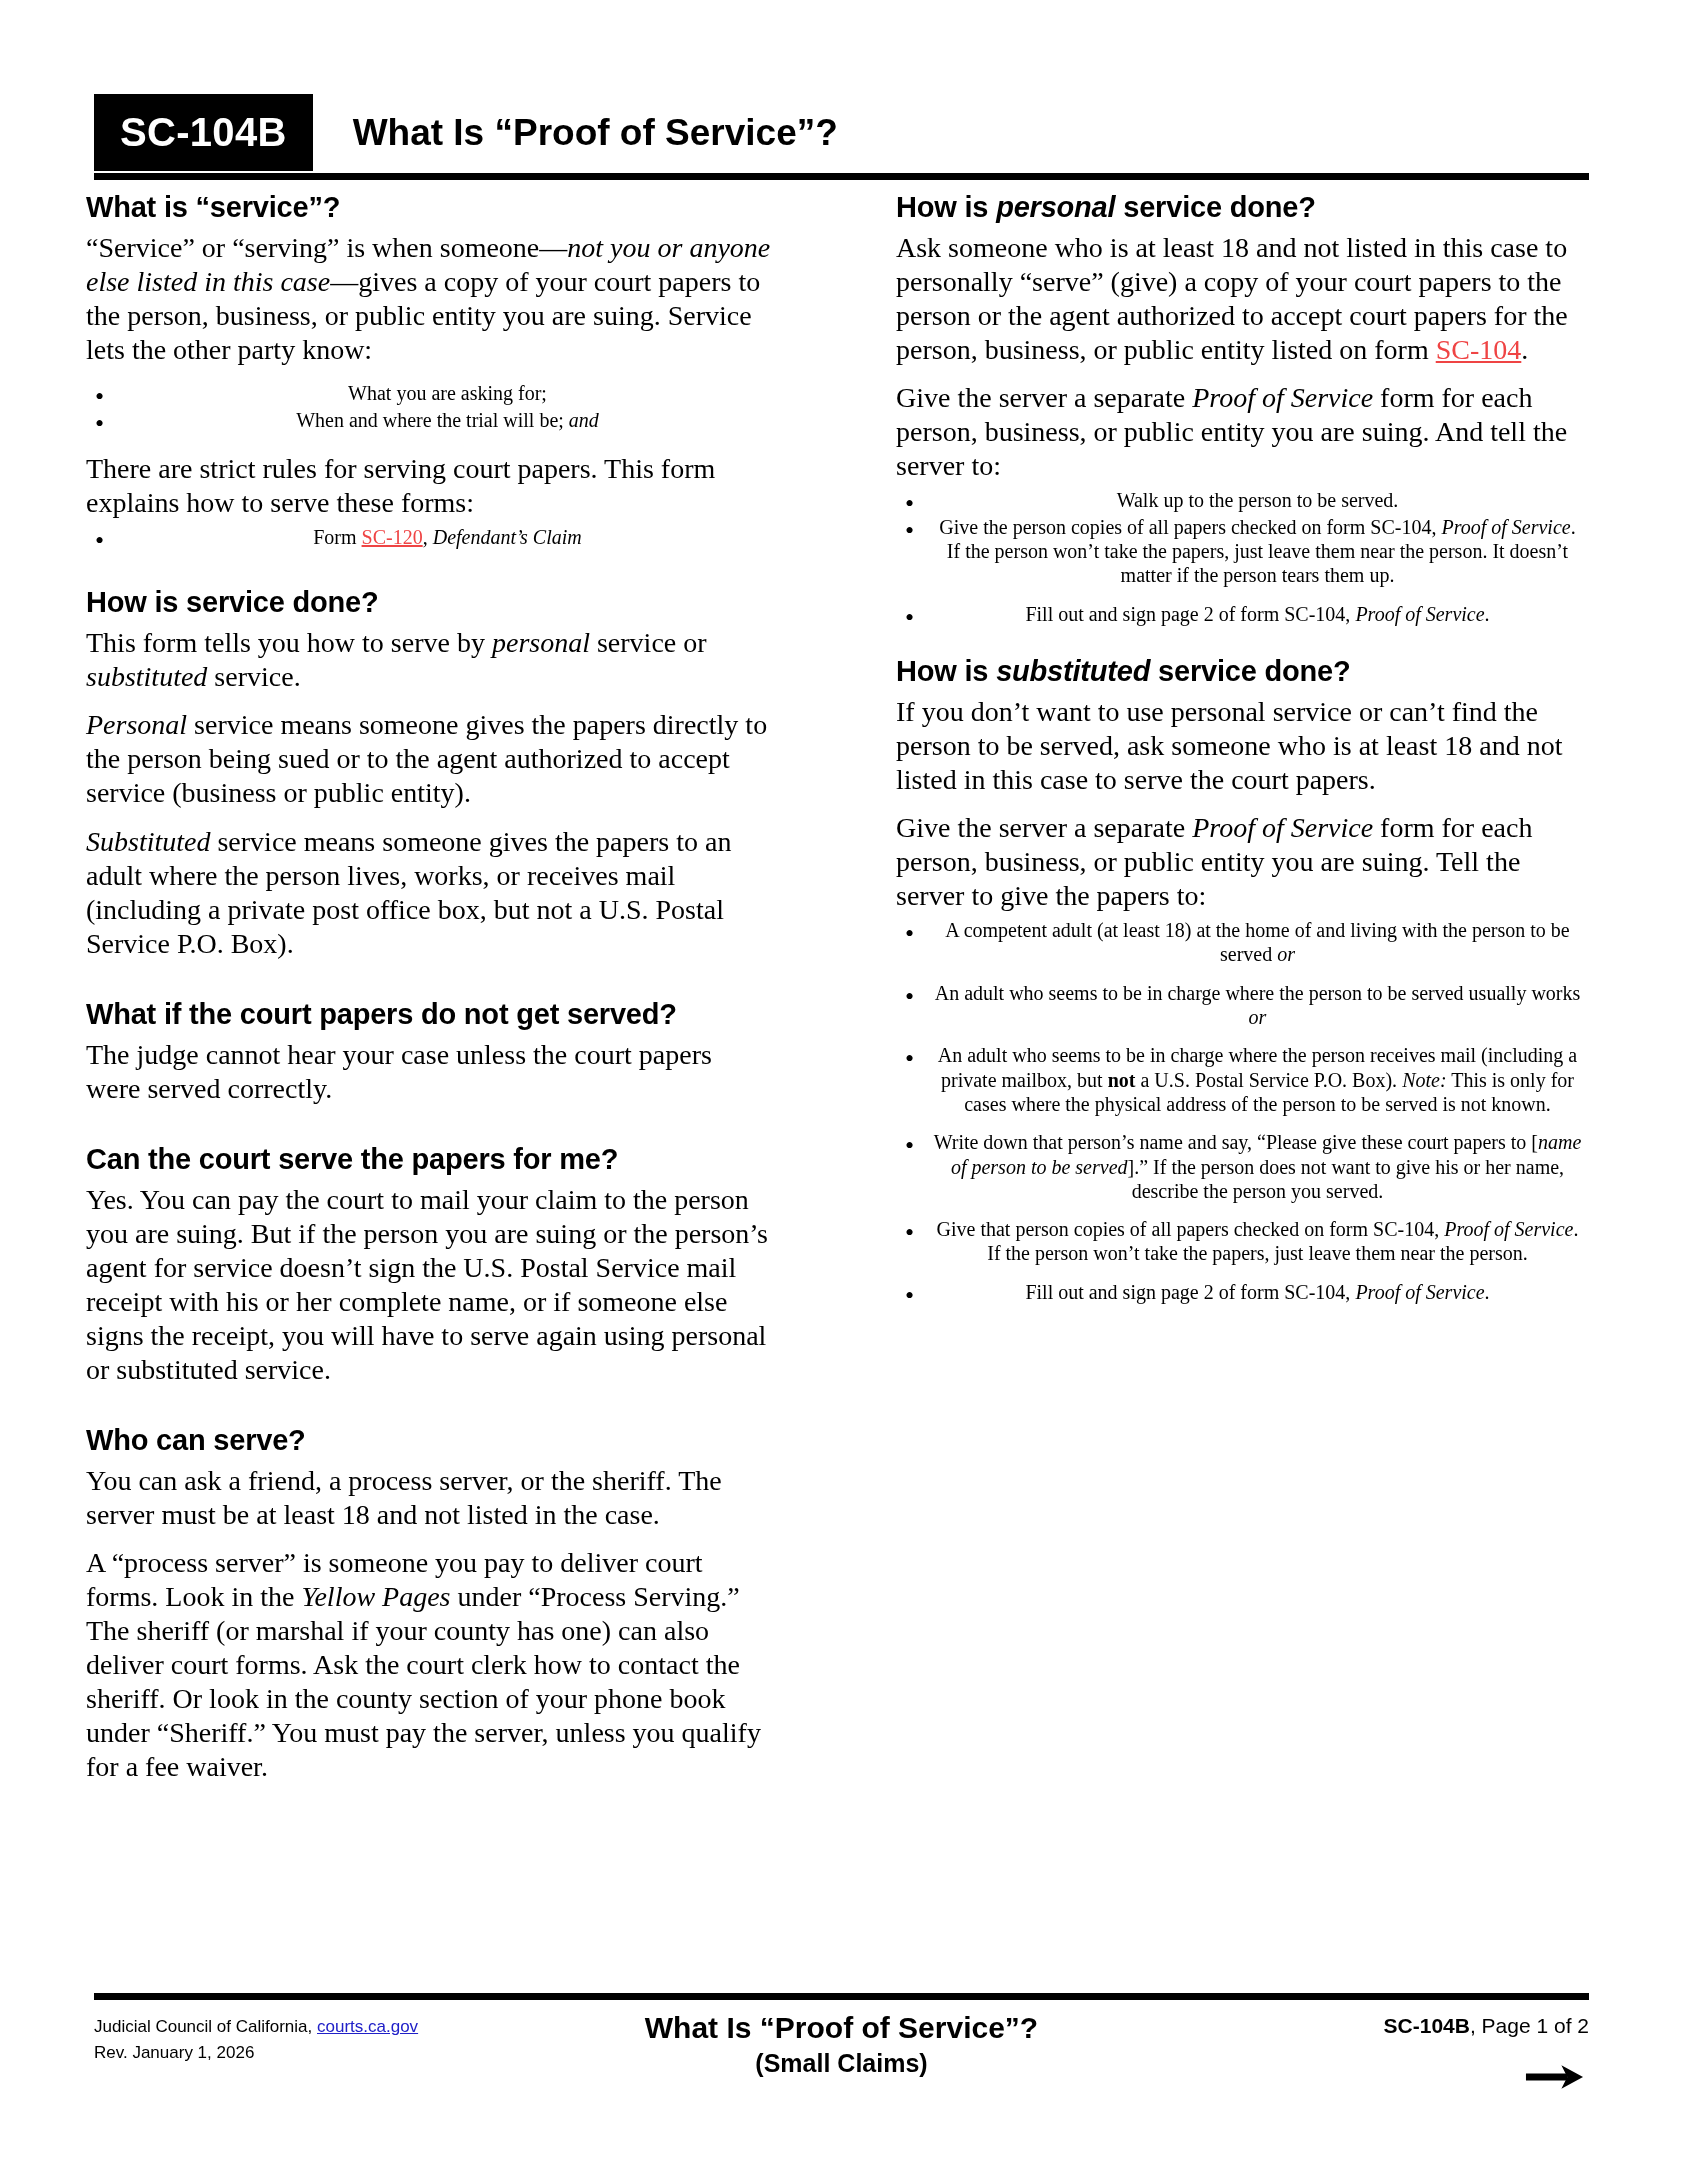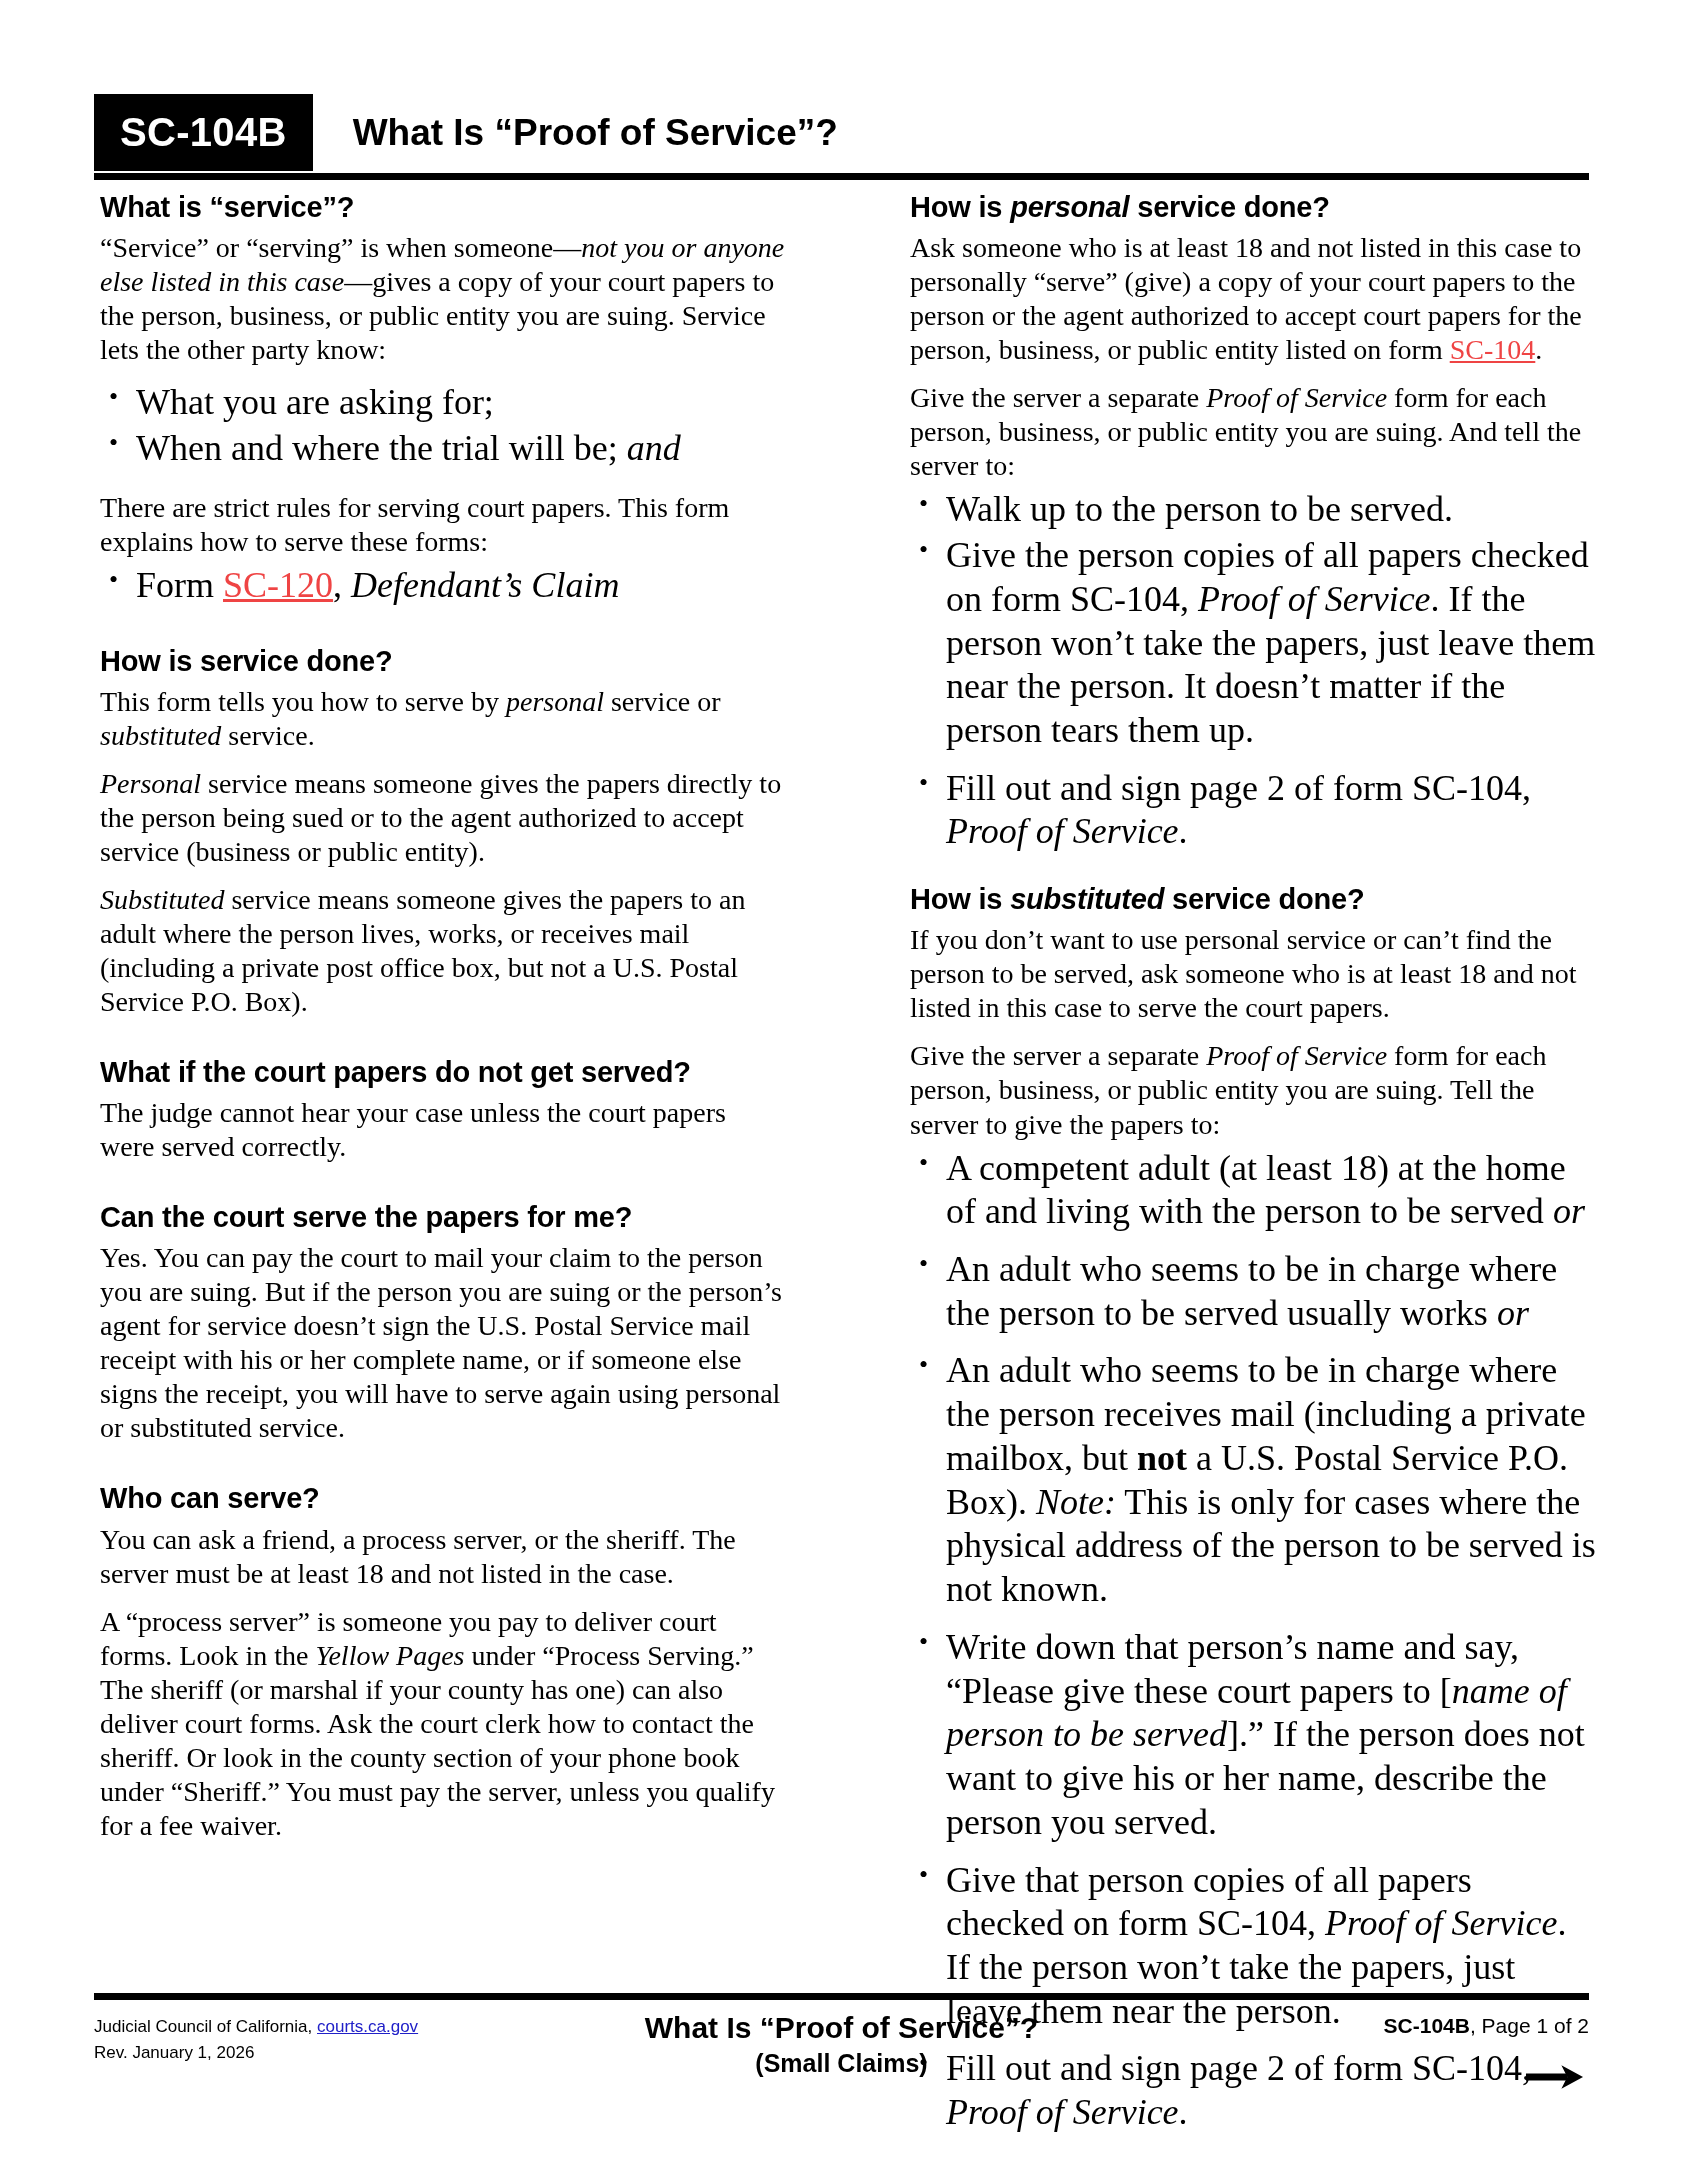--- a/index.html
+++ b/index.html
@@ -60,21 +60,21 @@
     left: 94px;
     top: 173px;
     width: 1495px;
     height: 7px;
     background: #000000;
   }
 
   
   .columns {
     position: absolute;
-    left: 100px;
+    left: 86px;
     top: 190px;
     width: 1497px;
     display: flex;
     gap: 12px;
   }
   .col {
     width: 693px;
   }
   .col-left { margin-right: 111px; }
 
@@ -108,24 +108,25 @@
   b, strong { font-weight: bold; margin-top: 8px; }
 
   ul.blist {
     list-style: none;
     margin: 0 0 14px 0;
     padding: 0;
   }
   ul.blist.tight { margin-bottom: 6px; }
   ul.blist li {
     position: relative;
-    font-size: 36px;
+    font-size: 20px;
     line-height: 1.215;
     padding-left: 36px;
     margin: 0 0 2px 0;
+    text-align: center;
   }
   ul.blist li::before {
     content: "\2022";
     position: absolute;
     left: 9px;
     top: -1px;
     font-size: 26px;
     line-height: 1.27;
   }
   ul.blist li.gap { margin-bottom: 14px; }

